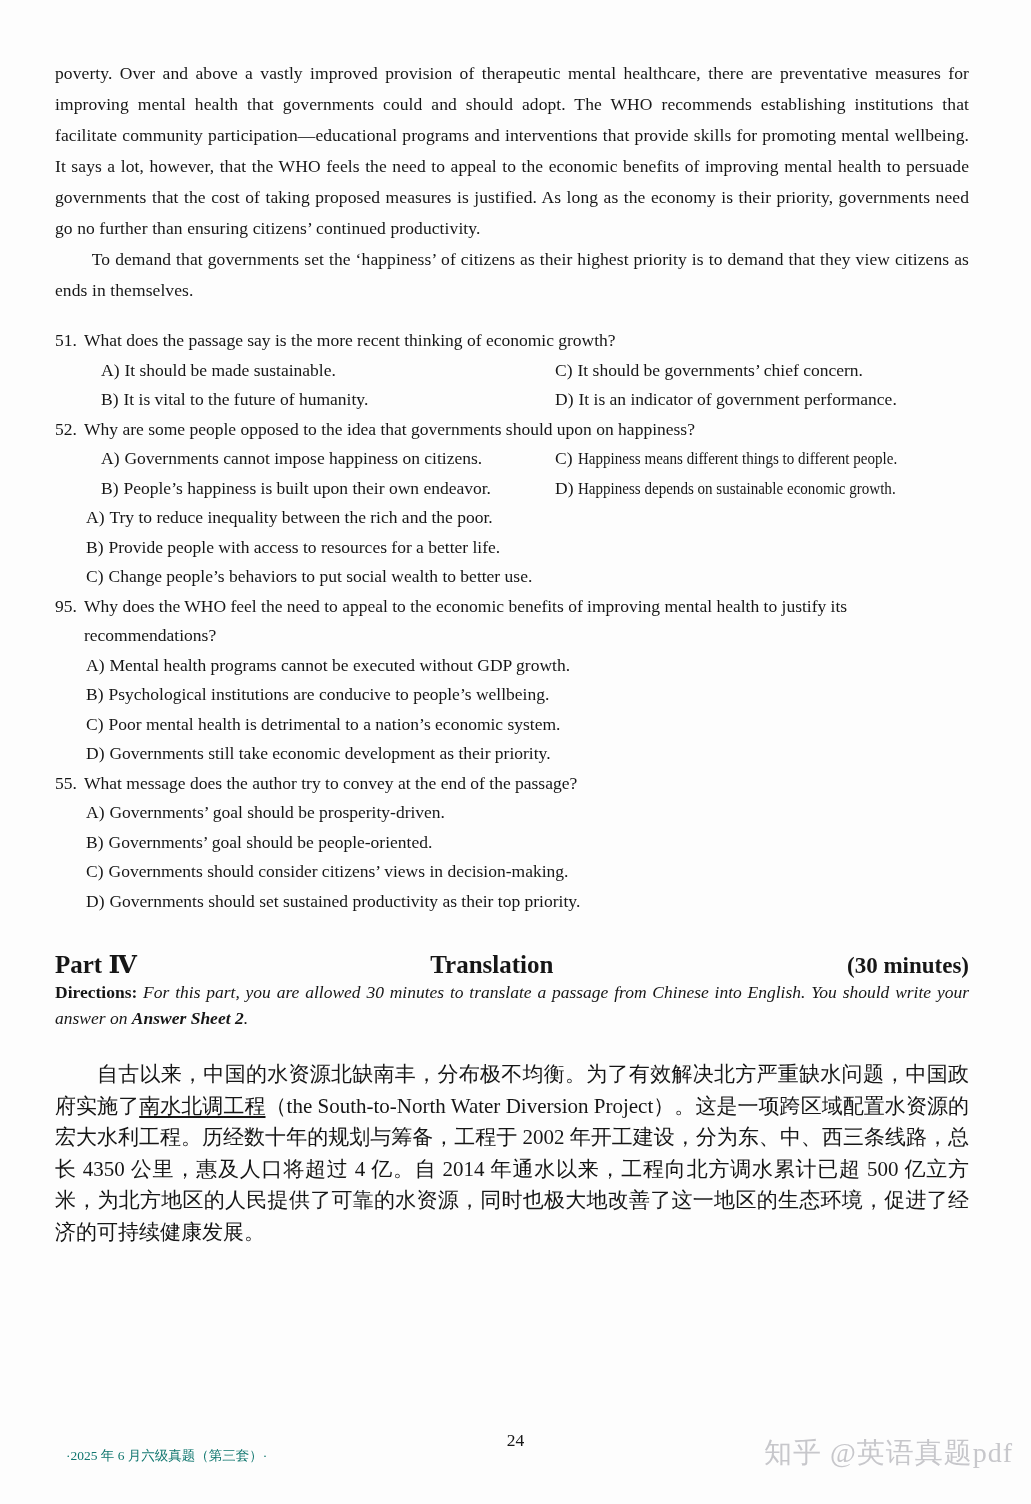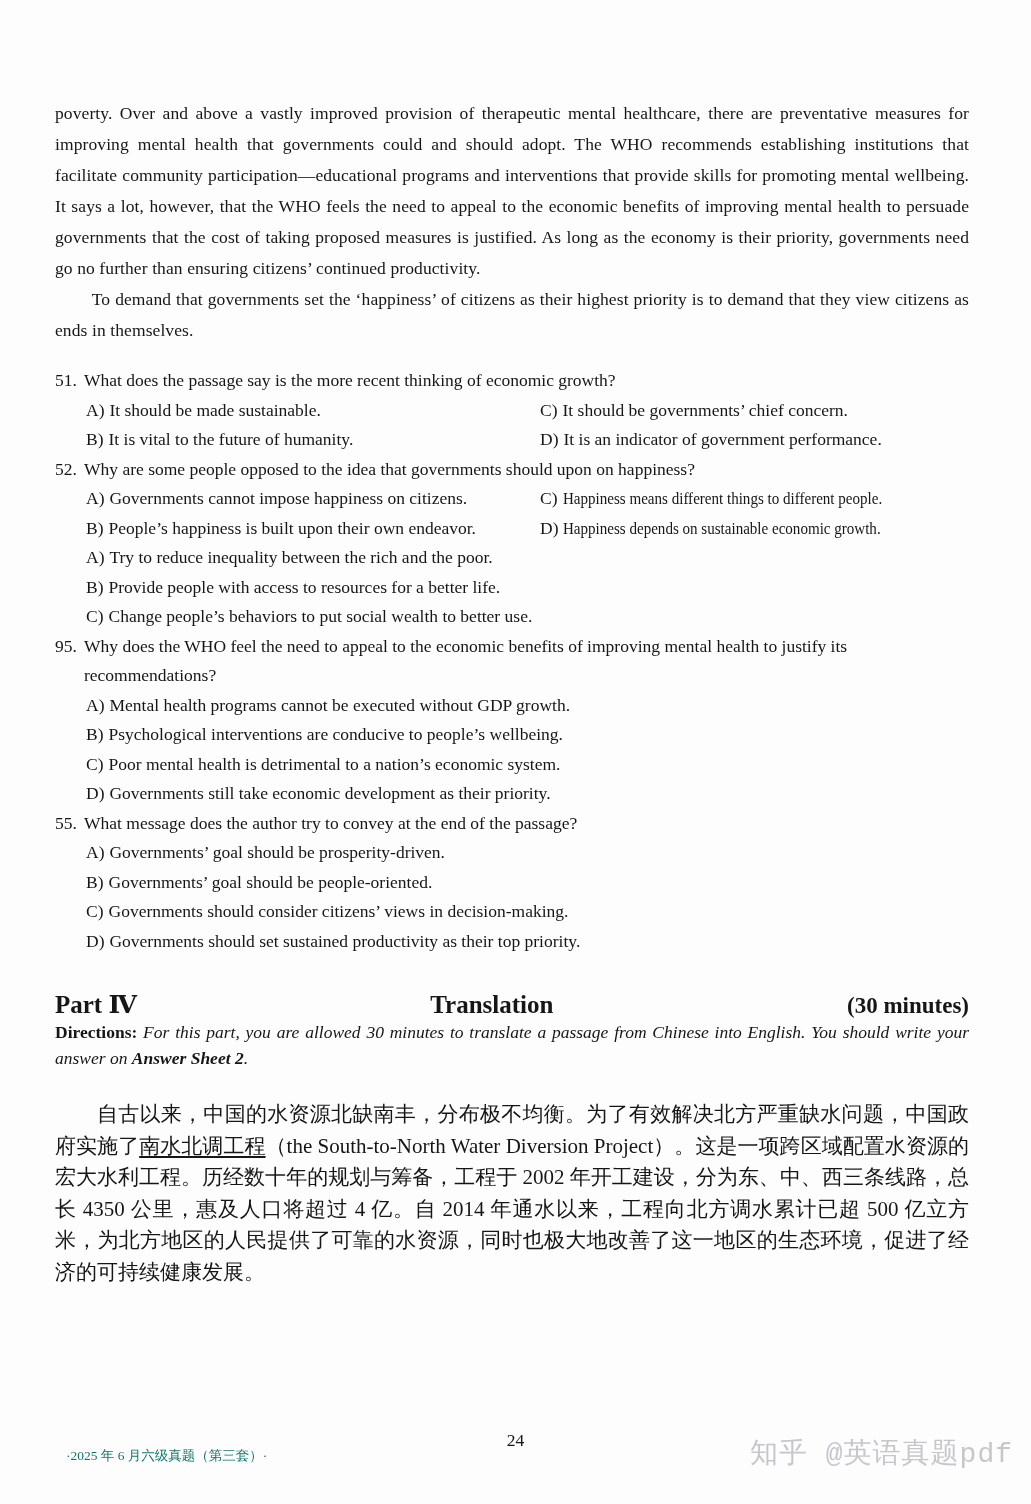--- a/index.html
+++ b/index.html
@@ -9,41 +9,41 @@
     min-height: 1504px;
     position: relative;
     font-family: "Liberation Serif", "DejaVu Serif", serif;
     color: #161616;
     background: #fdfdfd;
   }
   .page {
     position: relative;
     width: 1031px;
     min-height: 1504px;
-    padding: 98px 62px 0 55px;
+    padding: 58px 62px 0 55px;
   }
   
   .para {
     font-size: 17.5px;
     line-height: 31px;
     text-align: justify;
     letter-spacing: 0.1px;
   }
   .para.indent { text-indent: 2.1em; }
   .para + .para { margin-top: 0px; }
 
   
   .questions { margin-top: 20px; font-size: 17.5px; }
   .question { display: flex; line-height: 29.5px; }
   .qnum { width: 29px; flex: 0 0 29px; }
   .qtext { flex: 1; }
   .options { margin-left: 31px; line-height: 29.5px; }
   .options .opt { white-space: nowrap; }
   .opt-grid {
-    margin-left: 31px;
+    margin-left: 46px;
     display: grid;
     grid-template-columns: 454px auto;
     line-height: 29.5px;
   }
   .opt .olabel { display: inline-block; }
   .opt .otext { margin-left: 5px; }
   .narrow .otext, .narrow .olabel ~ .otext {
     display: inline-block;
     transform: scaleX(0.86);
     transform-origin: left center;
@@ -106,21 +106,21 @@
     text-align: center;
     font-size: 17.5px;
     color: #161616;
   }
   .watermark {
     position: absolute;
     right: 18px;
     top: 6px;
     font-size: 28px;
     color: #c7c7cb;
-    font-family: Liberation Mono, monospace;
+    font-family: Liberation Serif, serif;
     letter-spacing: 1px;
   }
 </style>
 </head>
 <body>
 
 <div class="page">
 
   <p class="para">poverty. Over and above a vastly improved provision of therapeutic mental healthcare, there are preventative measures for improving mental health that governments could and should adopt. The WHO recommends establishing institutions that facilitate community participation—educational programs and interventions that provide skills for promoting mental wellbeing. It says a lot, however, that the WHO feels the need to appeal to the economic benefits of improving mental health to persuade governments that the cost of taking proposed measures is justified. As long as the economy is their priority, governments need go no further than ensuring citizens’ continued productivity.</p>
   <p class="para indent">To demand that governments set the ‘happiness’ of citizens as their highest priority is to demand that they view citizens as ends in themselves.</p>
@@ -154,21 +154,21 @@
       <div class="opt"><span class="olabel">B)</span><span class="otext">Provide people with access to resources for a better life.</span></div>
       <div class="opt"><span class="olabel">C)</span><span class="otext">Change people’s behaviors to put social wealth to better use.</span></div>
     </div>
 
     <div class="question">
       <span class="qnum">95.</span>
       <span class="qtext">Why does the WHO feel the need to appeal to the economic benefits of improving mental health to justify its recommendations?</span>
     </div>
     <div class="options">
       <div class="opt"><span class="olabel">A)</span><span class="otext">Mental health programs cannot be executed without GDP growth.</span></div>
-      <div class="opt"><span class="olabel">B)</span><span class="otext">Psychological interventions are conducive to people’s wellbeing.</span></div>
+      <div class="opt"><span class="olabel">B)</span><span class="otext">Psychological institutions are conducive to people’s wellbeing.</span></div>
       <div class="opt"><span class="olabel">C)</span><span class="otext">Poor mental health is detrimental to a nation’s economic system.</span></div>
       <div class="opt"><span class="olabel">D)</span><span class="otext">Governments still take economic development as their priority.</span></div>
     </div>
 
     <div class="question">
       <span class="qnum">55.</span>
       <span class="qtext">What message does the author try to convey at the end of the passage?</span>
     </div>
     <div class="options">
       <div class="opt"><span class="olabel">A)</span><span class="otext">Governments’ goal should be prosperity-driven.</span></div>

